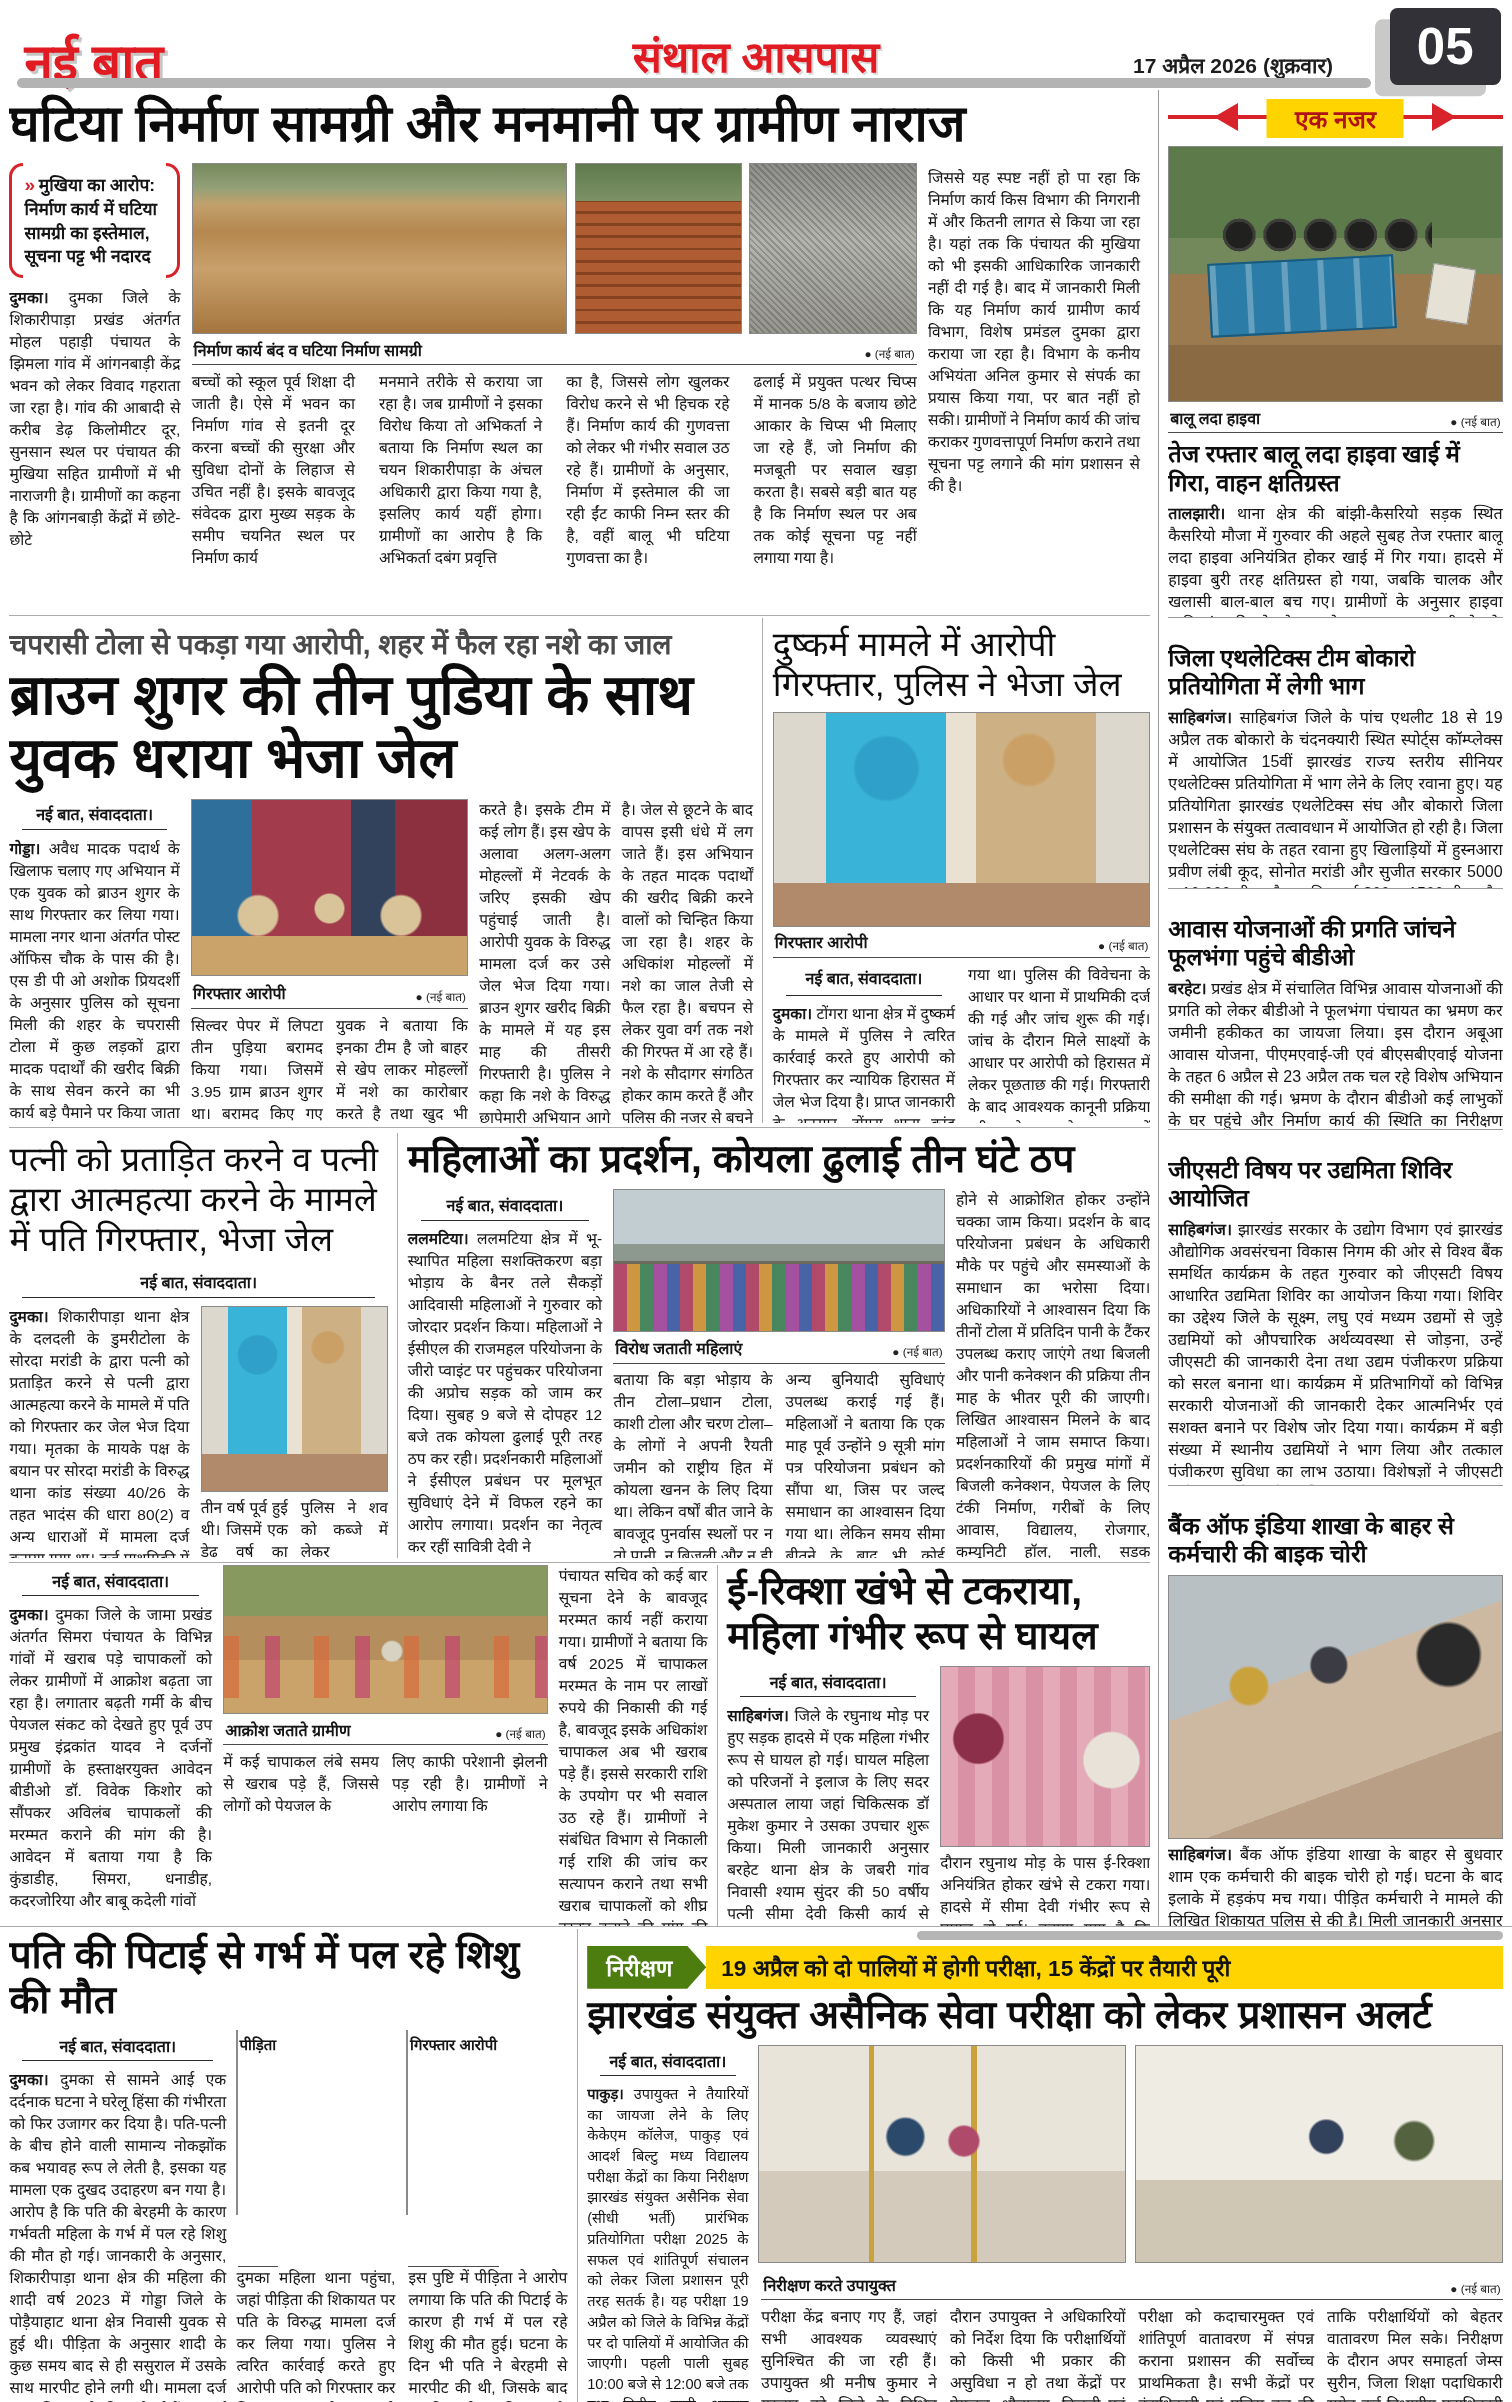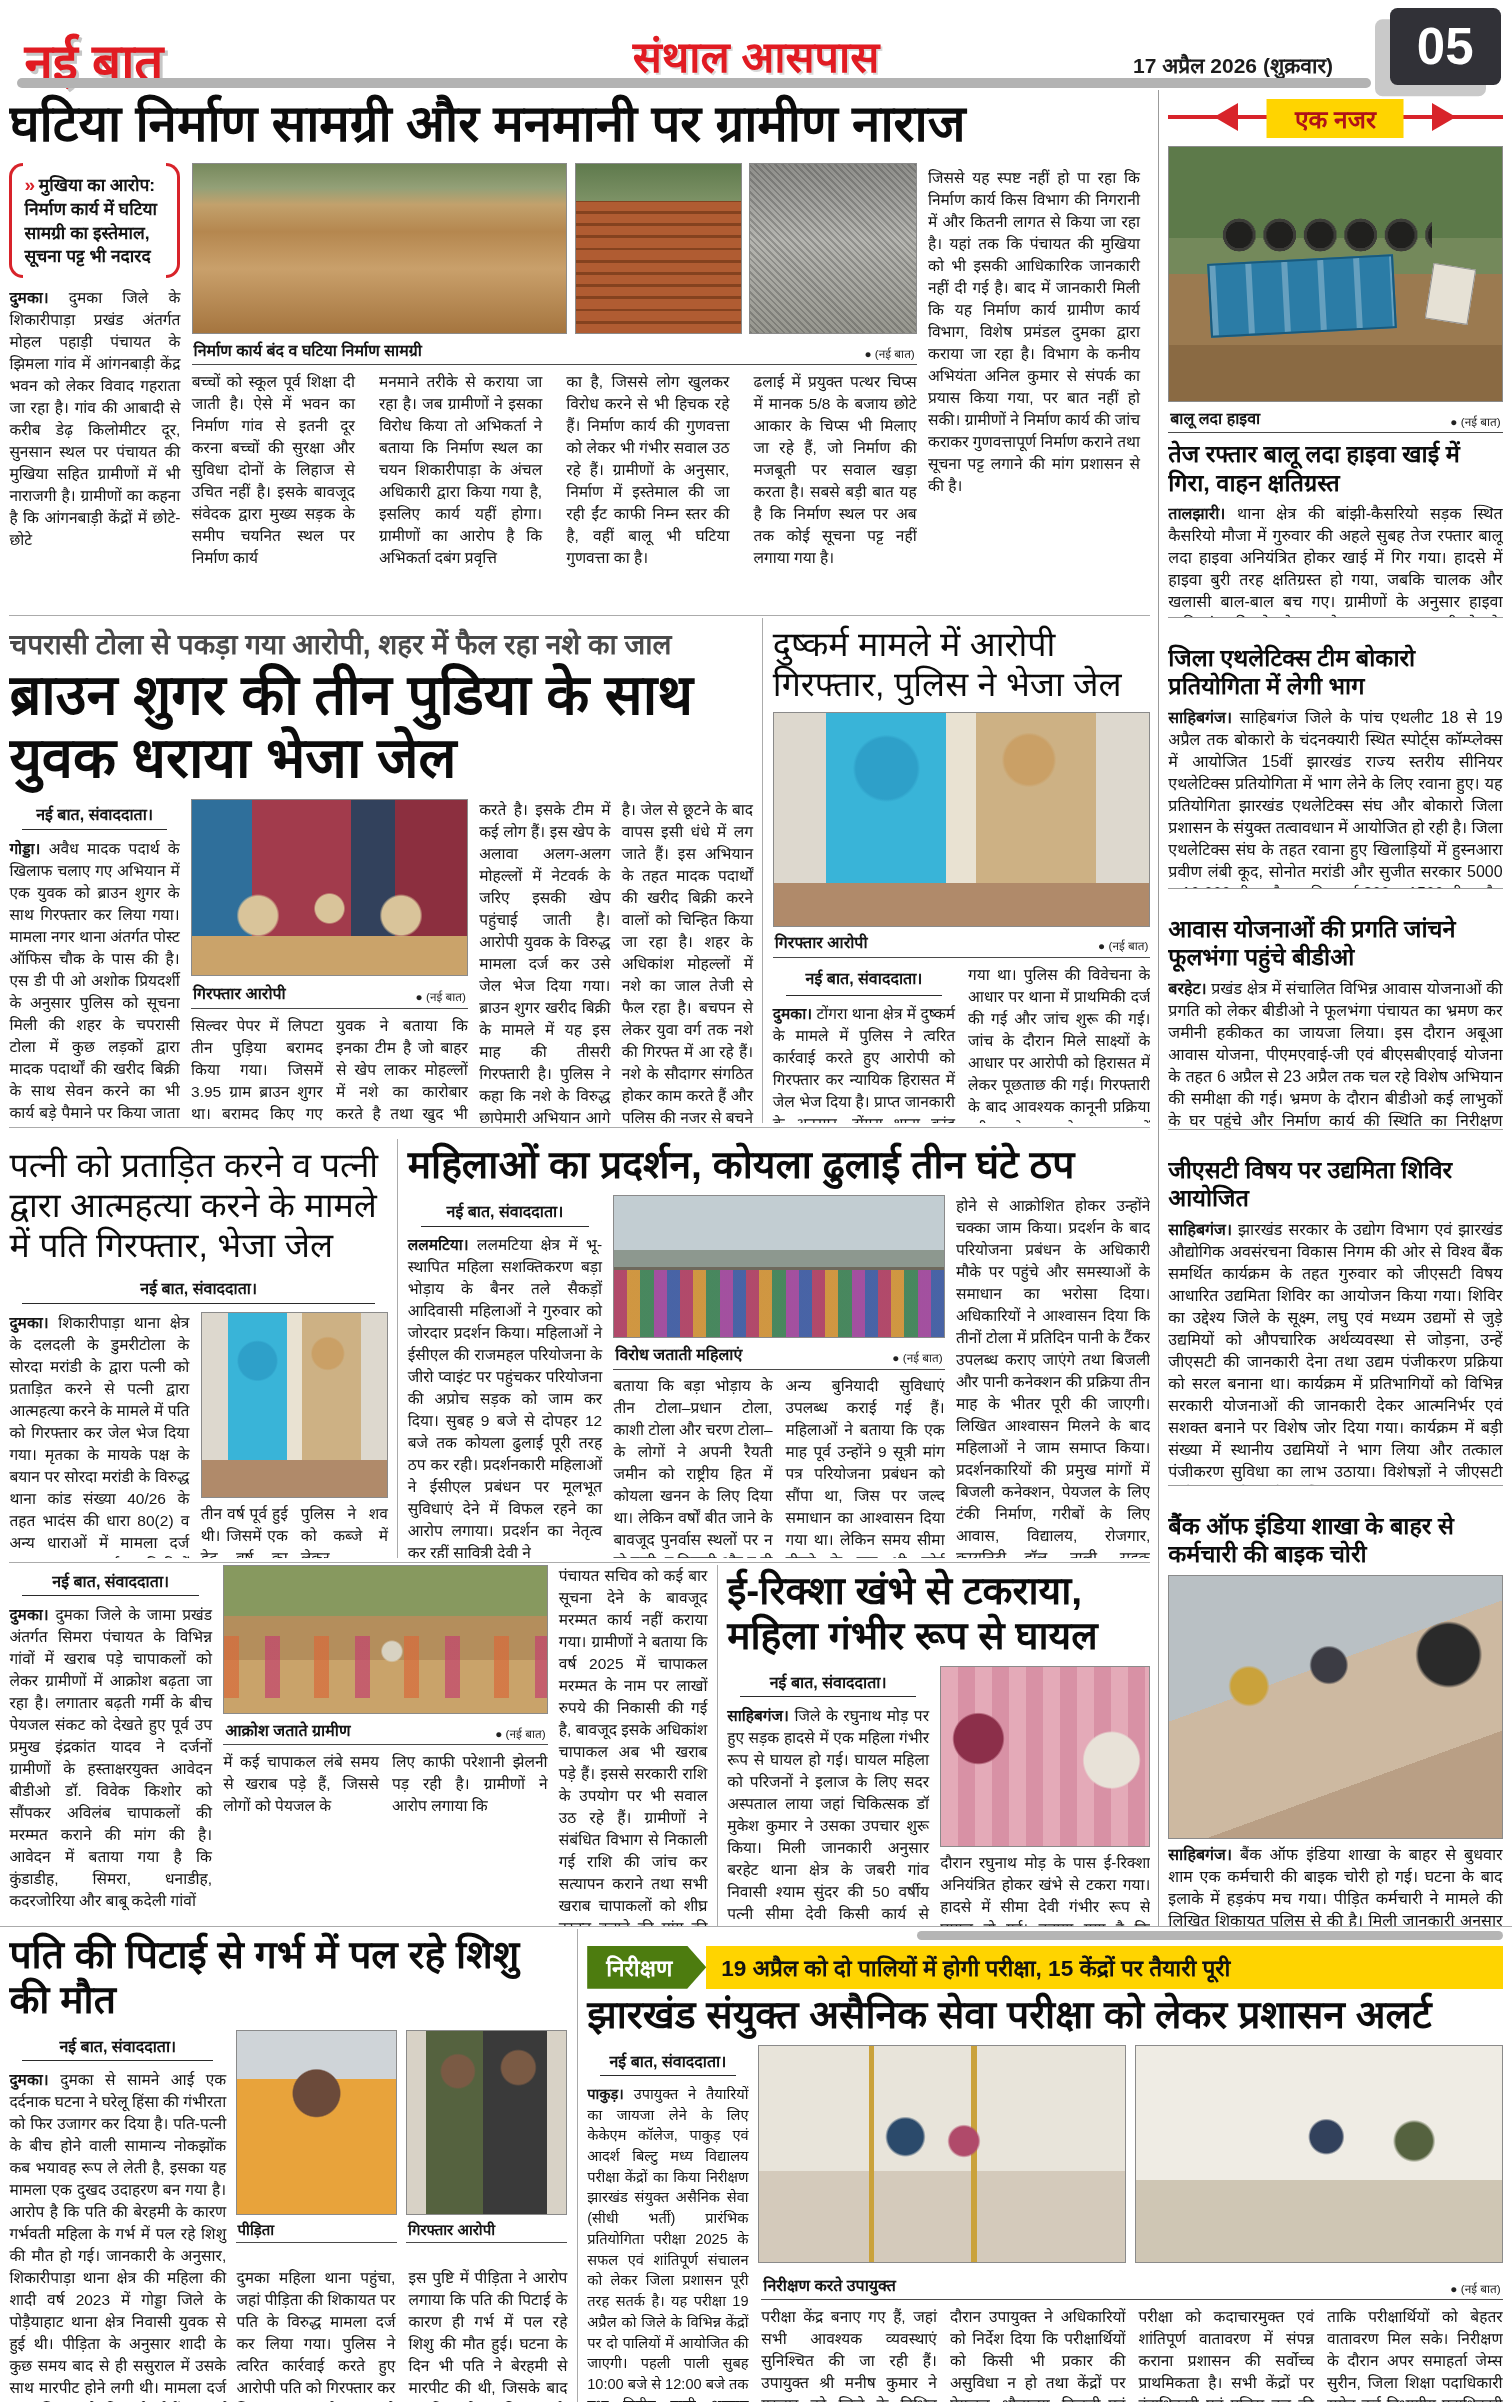--- a/index.html
+++ b/index.html
@@ -57,21 +57,21 @@
   .brown-c1{width:24%}
   .brown-mid{width:39%}
   .brown-mid .photo{height:177px;margin-bottom:1.9px}
   .under2{column-count:2;column-gap:13px}
   .brown-c3,.brown-c4{width:18.5%}
   .ph-police{background:radial-gradient(circle at 24% 66%,#d9c49a 0 8%,transparent 9%),radial-gradient(circle at 50% 62%,#d9c49a 0 8%,transparent 9%),radial-gradient(circle at 76% 66%,#d9c49a 0 8%,transparent 9%),linear-gradient(180deg,transparent 0 78%,#caa36a 78%),linear-gradient(90deg,#2f6f9b 0 22%,#a23b4c 22% 58%,#32415c 58% 74%,#8c2f3f 74% 100%)}
   #dushkarm .photo{height:215px}
   .two-col{display:flex;gap:13px}
   .two-col p{flex:1}
   
-  .band-c{height:431px;display:flex;margin-top:3.8px;padding-top:11px}
+  .band-c{height:431px;display:flex;margin-top:3.8px;padding-top:5px}
   #patni{width:34%;padding-right:9.4px}
   #mahila{width:66%;border-left:0.9px solid #ababab;padding-left:9.4px}
   .patni-grid{display:flex;gap:11.3px}
   .patni-c1{width:49%}
   .patni-right{width:51%}
   .patni-right .photo{height:186px;margin-bottom:5.6px}
   .ph-accused{background:radial-gradient(circle at 30% 26%,#2ea0c9 0 10%,transparent 11%),radial-gradient(circle at 68% 22%,#caa066 0 8%,transparent 9%),linear-gradient(180deg,transparent 0 80%,#b08a6a 80%),linear-gradient(90deg,#ddd8ce 0 14%,#39b4d8 14% 46%,#e9e2d2 46% 54%,#cdb184 54% 86%,#ddd8ce 86% 100%)}
   .mahila-grid{display:flex;gap:11.3px}
   .mah-c1{width:27%}
   .mah-mid{width:46%}
@@ -116,21 +116,21 @@
   #sb-bike{flex:1}
   #sb-bike .photo{height:264px;margin:1.9px 0 5.6px}
   .ph-cctv{background:radial-gradient(circle at 84% 30%,#2a2a2a 0 9%,transparent 10%),radial-gradient(circle at 48% 34%,#3c3c44 0 7%,transparent 8%),radial-gradient(circle at 24% 42%,#caa23b 0 6%,transparent 7%),linear-gradient(160deg,#b9c0c4 0 38%,#cdb9a1 38% 72%,#b99f85 72% 100%)}
   .side-col .bt{font-size:16px;line-height:1.38}
   
   .band-e{height:476px;display:flex;padding:1.9px 9.4px 0;border-top:0.9px solid #ababab}
   #pitai{width:38%;padding-right:9.4px}
   #exam{width:62%;border-left:0.9px solid #ababab;padding-left:9.4px}
   .pitai-grid{display:flex;gap:9.4px;height:237px}
   .pit-c1{width:39%}
-  .pit-fig{width:29%;display:flex;flex-direction:column}
+  .pit-fig{width:29%;display:flex;flex-direction:row}
   .pit-fig .photo{height:185px}
   .pit-cap{font-weight:800;font-size:15px;padding:3.8px 1.9px;border-bottom:0.9px solid #4a4a4a}
   .ph-victim{background:radial-gradient(circle at 50% 34%,#6b4a3a 0 16%,transparent 17%),linear-gradient(180deg,#cfd4d8 0 26%,#e8a33b 26% 100%)}
   .ph-accused2{background:radial-gradient(circle at 32% 22%,#7a5a44 0 9%,transparent 10%),radial-gradient(circle at 70% 20%,#7a5a44 0 9%,transparent 10%),linear-gradient(90deg,#d8d2c6 0 12%,#55623f 12% 48%,#3a3a3a 48% 88%,#d8d2c6 88% 100%)}
   .pitai-under{display:flex;gap:13px;margin-left:calc(39% + 9.4px)}
   .pitai-under p{flex:1}
   .exam-topstrip{height:9.4px;background:#b5b5b5;border-radius:5.6px;margin:1.9px 0 5.6px;width:64%;margin-left:36%}
   .exam-banner{display:flex;height:43px;margin:0 0 3.8px}
   .exam-tag{background:#4d7c0f;color:#fff;font-weight:800;font-size:22.6px;display:flex;align-items:center;padding:0 34px 0 19px;clip-path:polygon(0 0,84% 0,100% 50%,84% 100%,0 100%)}
   .exam-strip{flex:1;background:#ffd400;display:flex;align-items:center;font-weight:800;font-size:22.6px;padding-left:15px;color:#121212}

